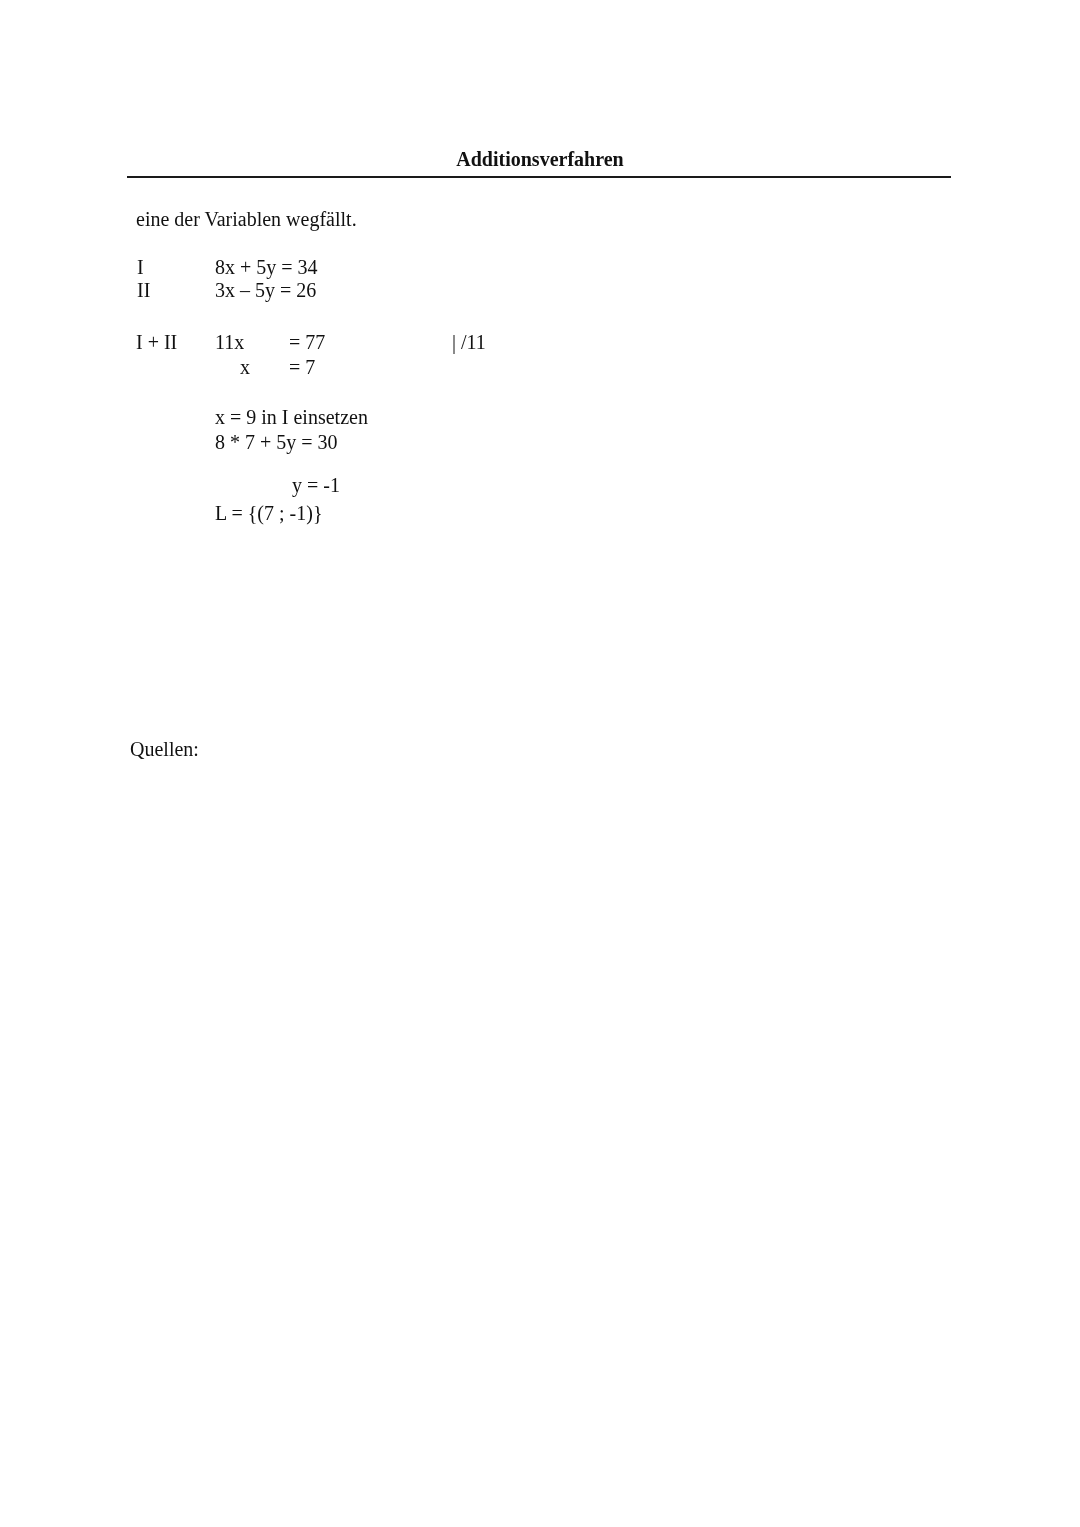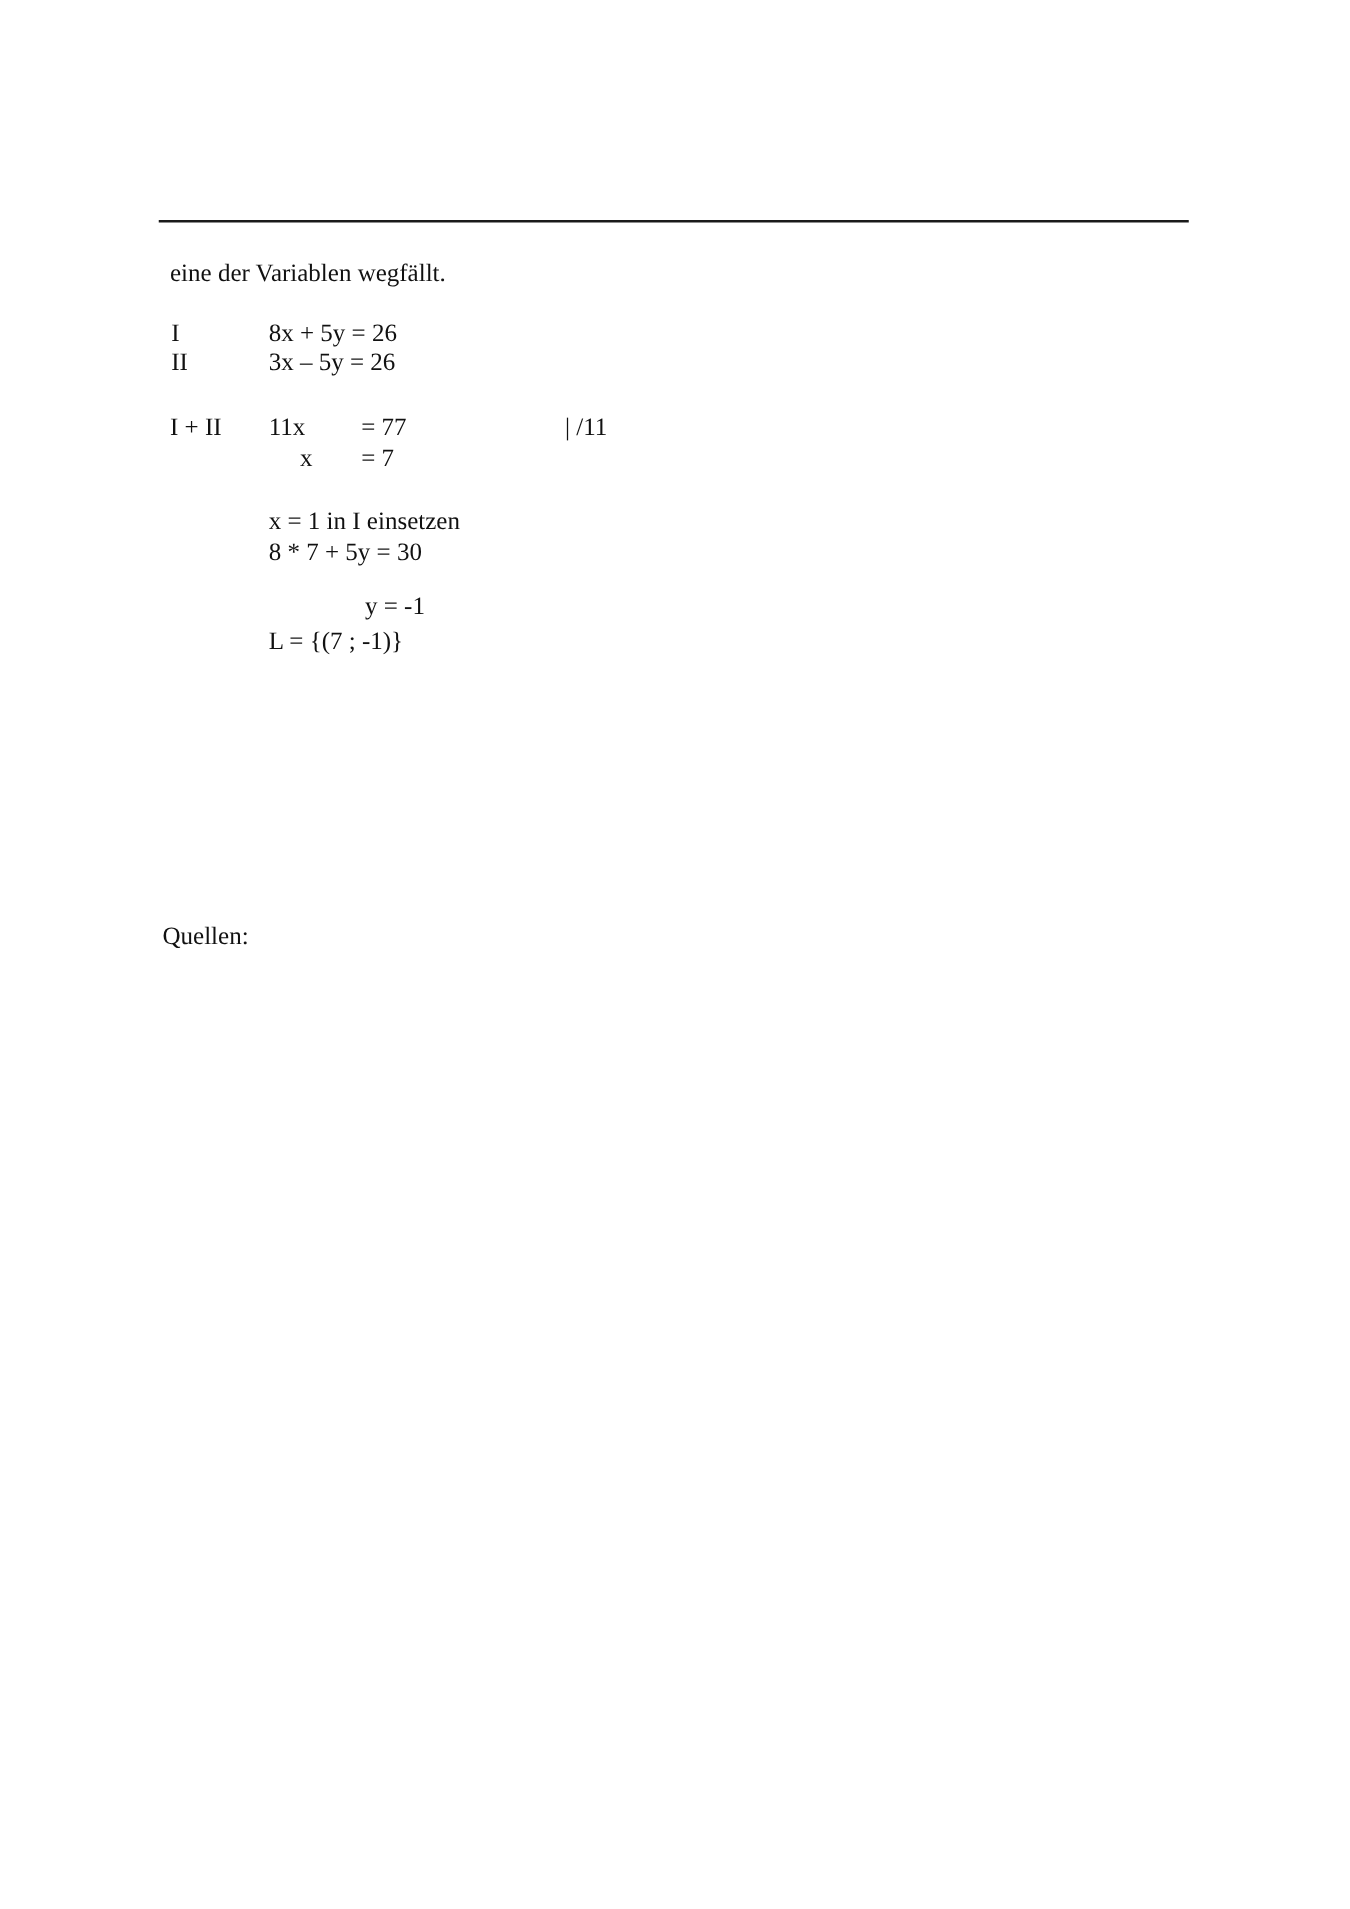--- a/index.html
+++ b/index.html
@@ -39,42 +39,43 @@
     left: 136px;
     width: 810px;
     white-space: normal;
   }
 </style>
 </head>
 <body>
 
 <div class="page">
 
+  <div class="abs title">Additionsverfahren</div>
   <div class="rule"></div>
 
   <div class="abs definition">
     <br>
     <span>eine der Variablen wegfällt.</span>
   </div>
 
   <span class="abs" style="top:254px; left:137px;">I</span>
-  <span class="abs" style="top:254px; left:215px;">8x + 5y = 26</span>
+  <span class="abs" style="top:254px; left:215px;">8x + 5y = 34</span>
 
   <span class="abs" style="top:277px; left:137px;">II</span>
   <span class="abs" style="top:277px; left:215px;">3x – 5y = 26</span>
 
   <span class="abs" style="top:329px; left:136px;">I + II</span>
   <span class="abs" style="top:329px; left:215px;">11x</span>
   <span class="abs" style="top:329px; left:289px;">= 77</span>
   <span class="abs" style="top:329px; left:452px;">| /11</span>
 
   <span class="abs" style="top:354px; left:240px;">x</span>
   <span class="abs" style="top:354px; left:289px;">= 7</span>
 
-  <span class="abs" style="top:404px; left:215px;">x = 1 in I einsetzen</span>
+  <span class="abs" style="top:404px; left:215px;">x = 9 in I einsetzen</span>
   <span class="abs" style="top:429px; left:215px;">8 * 7 + 5y = 30</span>
   <span class="abs" style="top:456px; left:292px;margin-top:16px;">y = -1</span>
 
   <span class="abs" style="top:500px; left:215px;">L = {(7 ; -1)}</span>
 
   <span class="abs" style="top:736px; left:130px;">Quellen:</span>
 
 </div>
 
 </body></html>

